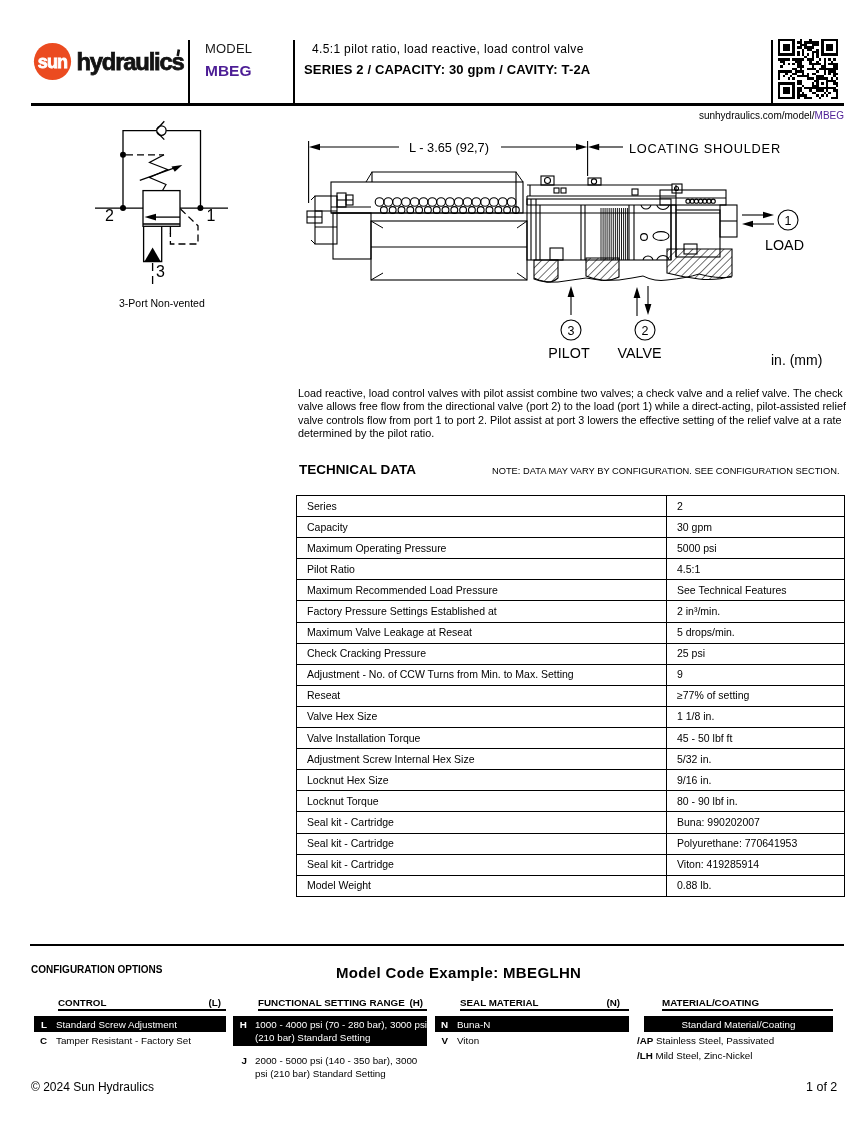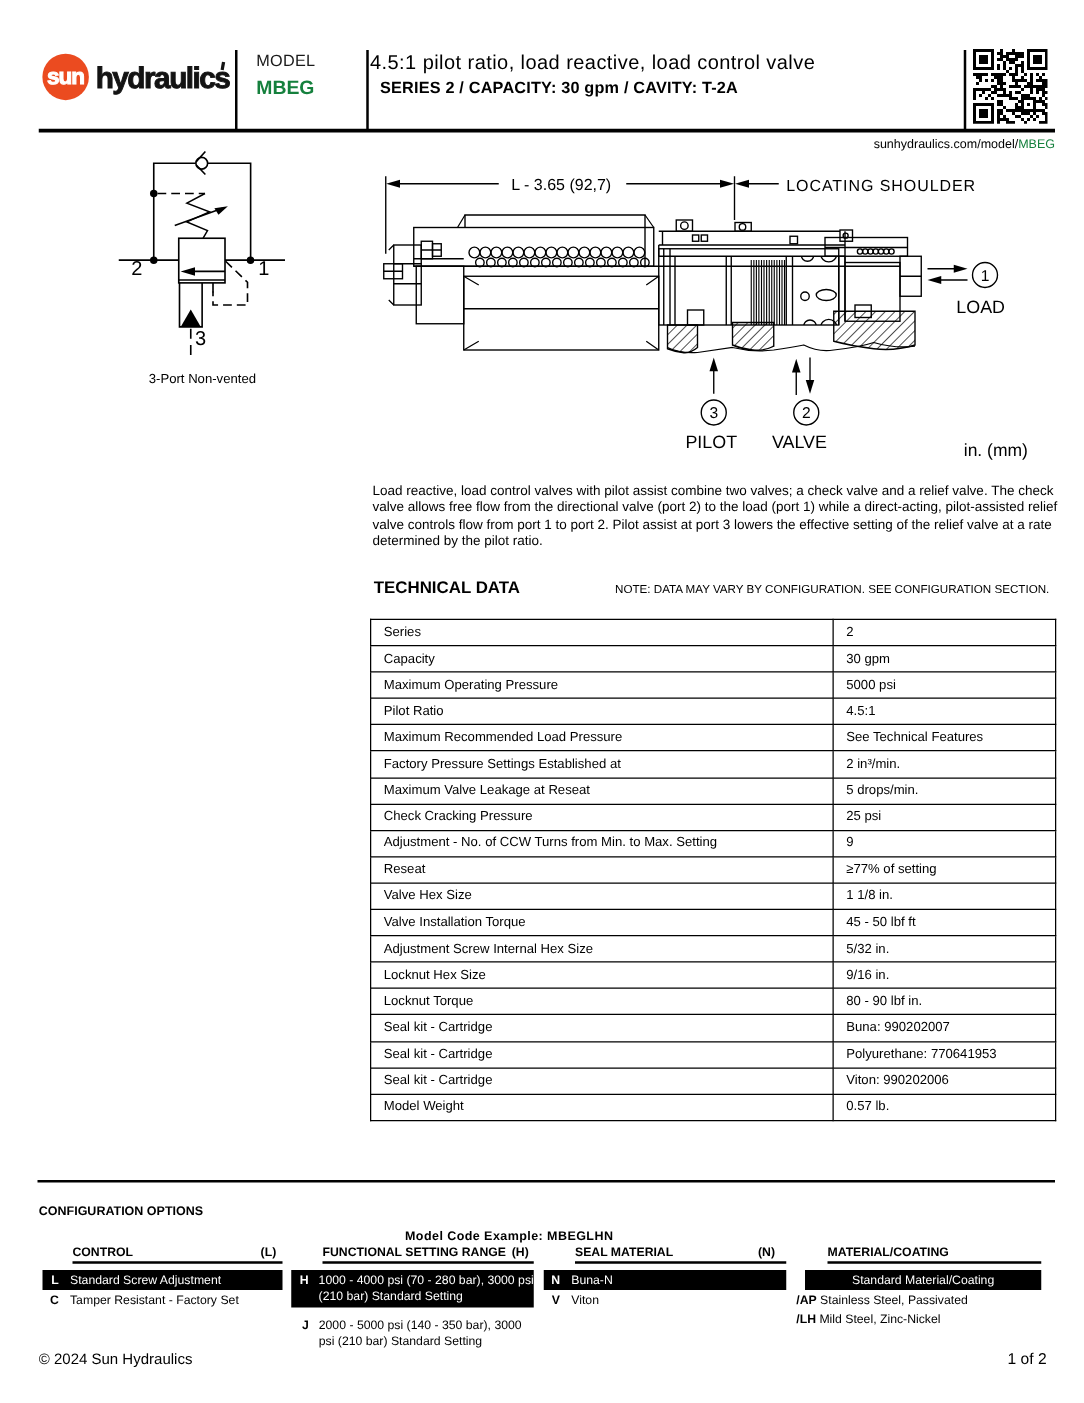--- a/index.html
+++ b/index.html
@@ -1,20 +1,20 @@
 <!DOCTYPE html>
 <html><head>
 <meta charset="utf-8">
 <style>
   html,body{margin:0;padding:0;background:#fff;}
   #page{position:relative;width:867px;height:1122px;background:#fff;
         font-family:"Liberation Sans",sans-serif;color:#000;overflow:hidden;}
   .abs{position:absolute;}
   .b{font-weight:bold;}
-  .orange{color:#15803d;text-align:right;}
+  .orange{color:#4c1d95;text-align:right;}
   table.tech{border-collapse:collapse;width:549px;}
   table.tech td{border:1.6px solid #000;font-size:10.5px;height:20.1px;
                 padding:0 0 0 10px;vertical-align:middle;line-height:11px;}
   table.tech td.v{width:167px;}
   .colhead{font-size:9.8px;font-weight:bold;border-bottom:2px solid #000;
            height:11.5px;display:flex;justify-content:space-between;margin-left:25px;}
   .optrow{font-size:9.8px;line-height:13px;}
   .hl{background:#000;color:#fff;}
 </style>
 </head>
@@ -24,21 +24,21 @@
   <div class="abs" id="logo" style="left:32px;top:40px;"><svg width="160" height="44" viewBox="0 0 160 44">
 <circle cx="20.5" cy="21.5" r="18.6" fill="#eb4b20"></circle>
 <text x="20.5" y="27.5" font-family="Liberation Sans, sans-serif" font-size="18" font-weight="bold" fill="#fff" stroke="#fff" stroke-width="0.8" text-anchor="middle" letter-spacing="-0.8">sun</text>
 <text x="44.5" y="30.2" font-family="Liberation Sans, sans-serif" font-size="23.8" font-weight="bold" fill="#131313" stroke="#131313" stroke-width="0.75" letter-spacing="-1.2">hydraulics</text>
 <rect x="145" y="9.5" width="2.6" height="6.5" fill="#131313" transform="rotate(10 146.3 12.7)"></rect>
 </svg></div>
   <div class="abs" style="left:188px;top:40px;width:1.8px;height:64px;background:#000;"></div>
   <div class="abs" style="left:205px;top:40.8px;font-size:13px;letter-spacing:0.2px;color:#1a1a1a;">MODEL</div>
   <div class="abs b orange" style="left:205px;top:61.7px;font-size:15.5px;">MBEG</div>
   <div class="abs" style="left:293.3px;top:40px;width:1.8px;height:64px;background:#000;"></div>
-  <div class="abs" style="left:296px;top:42px;font-size:16px;letter-spacing:0.35px;">4.5:1 pilot ratio, load reactive, load control valve</div>
+  <div class="abs" style="left:312px;top:42px;font-size:12px;letter-spacing:0.35px;">4.5:1 pilot ratio, load reactive, load control valve</div>
   <div class="abs b" style="left:304px;top:61.8px;font-size:13px;letter-spacing:0.15px;">SERIES 2 / CAPACITY: 30 gpm / CAVITY: T-2A</div>
   <div class="abs" style="left:771.3px;top:39.5px;width:1.8px;height:64px;background:#000;"></div>
   <div class="abs" id="qr" style="left:778px;top:39px;"><svg width="60" height="60" viewBox="0 0 25 25" shape-rendering="crispEdges">
         <path fill="#000" d="M0 0h7v1h-7zM9 0h1v1h-1zM13 0h1v1h-1zM18 0h7v1h-7zM0 1h1v1h-1zM6 1h1v1h-1zM8 1h2v1h-2zM11 1h6v1h-6zM18 1h1v1h-1zM24 1h1v1h-1zM0 2h1v1h-1zM2 2h3v1h-3zM6 2h1v1h-1zM9 2h3v1h-3zM14 2h3v1h-3zM18 2h1v1h-1zM20 2h3v1h-3zM24 2h1v1h-1zM0 3h1v1h-1zM2 3h3v1h-3zM6 3h1v1h-1zM8 3h2v1h-2zM11 3h4v1h-4zM18 3h1v1h-1zM20 3h3v1h-3zM24 3h1v1h-1zM0 4h1v1h-1zM2 4h3v1h-3zM6 4h1v1h-1zM10 4h1v1h-1zM12 4h2v1h-2zM16 4h1v1h-1zM18 4h1v1h-1zM20 4h3v1h-3zM24 4h1v1h-1zM0 5h1v1h-1zM6 5h1v1h-1zM8 5h1v1h-1zM10 5h1v1h-1zM14 5h3v1h-3zM18 5h1v1h-1zM24 5h1v1h-1zM0 6h7v1h-7zM8 6h1v1h-1zM10 6h1v1h-1zM12 6h1v1h-1zM14 6h1v1h-1zM16 6h1v1h-1zM18 6h7v1h-7zM11 7h1v1h-1zM14 7h1v1h-1zM16 7h1v1h-1zM0 8h5v1h-5zM6 8h5v1h-5zM12 8h3v1h-3zM17 8h1v1h-1zM19 8h1v1h-1zM21 8h1v1h-1zM23 8h1v1h-1zM1 9h2v1h-2zM7 9h3v1h-3zM13 9h1v1h-1zM16 9h1v1h-1zM19 9h1v1h-1zM22 9h1v1h-1zM2 10h1v1h-1zM4 10h1v1h-1zM6 10h1v1h-1zM8 10h2v1h-2zM13 10h5v1h-5zM19 10h1v1h-1zM21 10h4v1h-4zM1 11h1v1h-1zM8 11h3v1h-3zM14 11h1v1h-1zM18 11h2v1h-2zM23 11h2v1h-2zM6 12h2v1h-2zM9 12h1v1h-1zM12 12h4v1h-4zM17 12h8v1h-8zM0 13h6v1h-6zM7 13h4v1h-4zM16 13h1v1h-1zM19 13h1v1h-1zM21 13h3v1h-3zM0 14h1v1h-1zM3 14h1v1h-1zM6 14h2v1h-2zM10 14h1v1h-1zM12 14h1v1h-1zM14 14h2v1h-2zM19 14h1v1h-1zM21 14h1v1h-1zM23 14h2v1h-2zM0 15h1v1h-1zM2 15h1v1h-1zM5 15h1v1h-1zM8 15h5v1h-5zM16 15h3v1h-3zM23 15h1v1h-1zM0 16h1v1h-1zM4 16h1v1h-1zM6 16h1v1h-1zM12 16h3v1h-3zM16 16h5v1h-5zM22 16h1v1h-1zM24 16h1v1h-1zM8 17h2v1h-2zM15 17h2v1h-2zM20 17h4v1h-4zM0 18h7v1h-7zM8 18h2v1h-2zM14 18h1v1h-1zM16 18h1v1h-1zM18 18h1v1h-1zM20 18h1v1h-1zM23 18h2v1h-2zM0 19h1v1h-1zM6 19h1v1h-1zM10 19h1v1h-1zM14 19h3v1h-3zM20 19h1v1h-1zM24 19h1v1h-1zM0 20h1v1h-1zM2 20h3v1h-3zM6 20h1v1h-1zM8 20h2v1h-2zM11 20h13v1h-13zM0 21h1v1h-1zM2 21h3v1h-3zM6 21h1v1h-1zM8 21h2v1h-2zM13 21h1v1h-1zM16 21h3v1h-3zM20 21h1v1h-1zM23 21h2v1h-2zM0 22h1v1h-1zM2 22h3v1h-3zM6 22h1v1h-1zM8 22h1v1h-1zM10 22h1v1h-1zM14 22h2v1h-2zM19 22h1v1h-1zM21 22h1v1h-1zM24 22h1v1h-1zM0 23h1v1h-1zM6 23h1v1h-1zM8 23h4v1h-4zM16 23h1v1h-1zM18 23h1v1h-1zM20 23h1v1h-1zM24 23h1v1h-1zM0 24h7v1h-7zM8 24h1v1h-1zM11 24h3v1h-3zM17 24h1v1h-1zM22 24h3v1h-3z"></path>
       </svg></div>
   <div class="abs" style="left:31px;top:103.4px;width:812.5px;height:2.4px;background:#000;"></div>
   <div class="abs" style="left:544px;top:110px;width:300px;font-size:10px;text-align:right;">sunhydraulics.com/model/<span class="orange">MBEG</span></div>
 
   <div class="abs" id="schematic" style="left:90px;top:115px;width:150px;height:182px;"><svg width="150" height="182" viewBox="0 0 150 182" fill="none" stroke="#000" stroke-width="1.3">
 
@@ -299,33 +299,33 @@
     <tr>
             <td>Seal kit - Cartridge</td>
             <td class="v">Buna: 990202007</td>
           </tr>
     <tr>
             <td>Seal kit - Cartridge</td>
             <td class="v">Polyurethane: 770641953</td>
           </tr>
     <tr>
             <td>Seal kit - Cartridge</td>
-            <td class="v">Viton: 990202006</td>
+            <td class="v">Viton: 419285914</td>
           </tr>
     <tr>
             <td>Model Weight</td>
-            <td class="v">0.57 lb.</td>
+            <td class="v">0.88 lb.</td>
           </tr>
   </tbody>
       </table>
   </div>
 
   <div class="abs" style="left:30px;top:944px;width:814px;height:2.2px;background:#000;"></div>
   <div class="abs b" style="left:31px;top:963.5px;font-size:10px;">CONFIGURATION OPTIONS</div>
-  <div class="abs b" style="left:324px;top:963.5px;font-size:10px;letter-spacing:0.35px;margin-top:20px;">Model Code Example: MBEGLHN</div>
+  <div class="abs b" style="left:336px;top:963.5px;font-size:15px;letter-spacing:0.35px;">Model Code Example: MBEGLHN</div>
 
   <div class="abs" style="left:33px;top:997px;width:193px;height:70px;">
     <div class="colhead">
         <span>CONTROL</span>
         <span style="padding-right:5px;">(L)</span>
       </div>
     <div class="optrow hl" style="position:absolute;left:1px;top:19px;width:192px;padding:1.5px 0;display:flex;">
         <b style="width:13px;text-align:right;">L</b>
         <span style="padding-left:9px;">Standard Screw Adjustment</span>
       </div>

